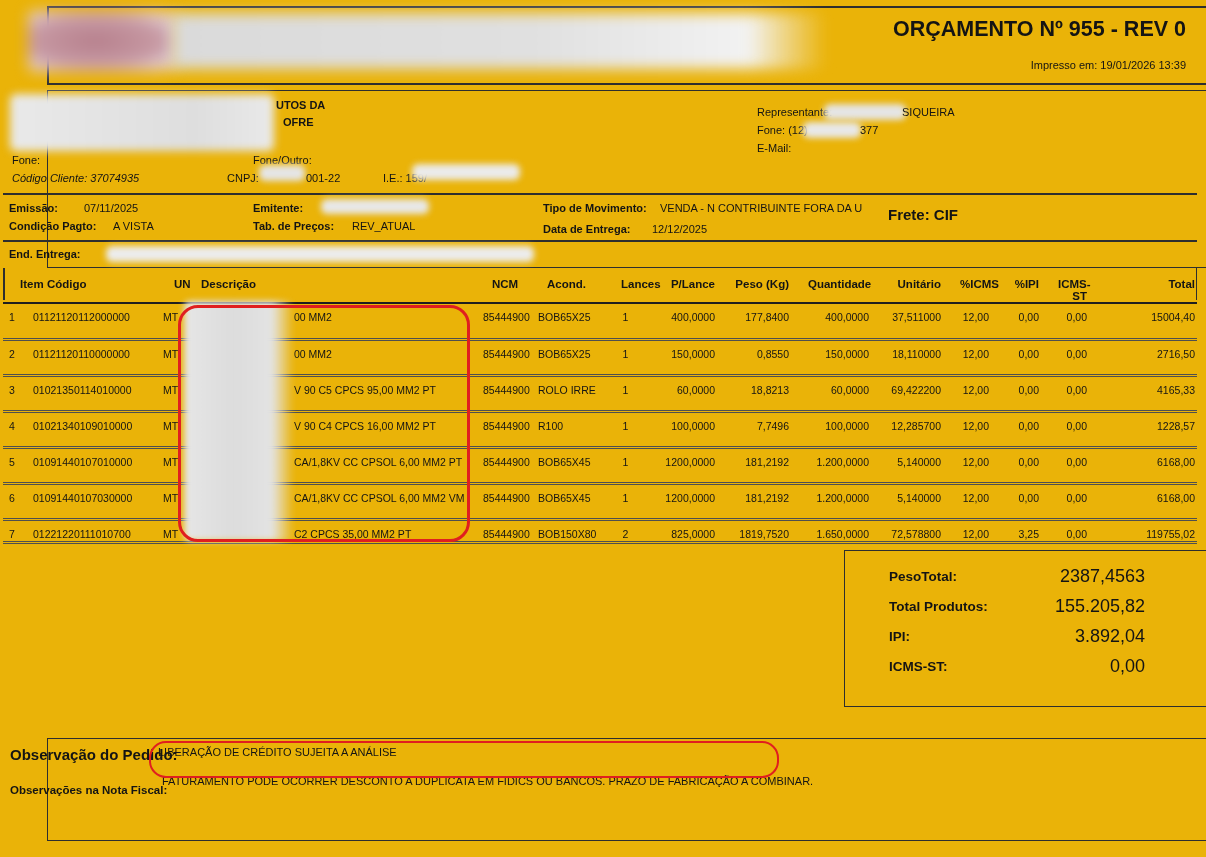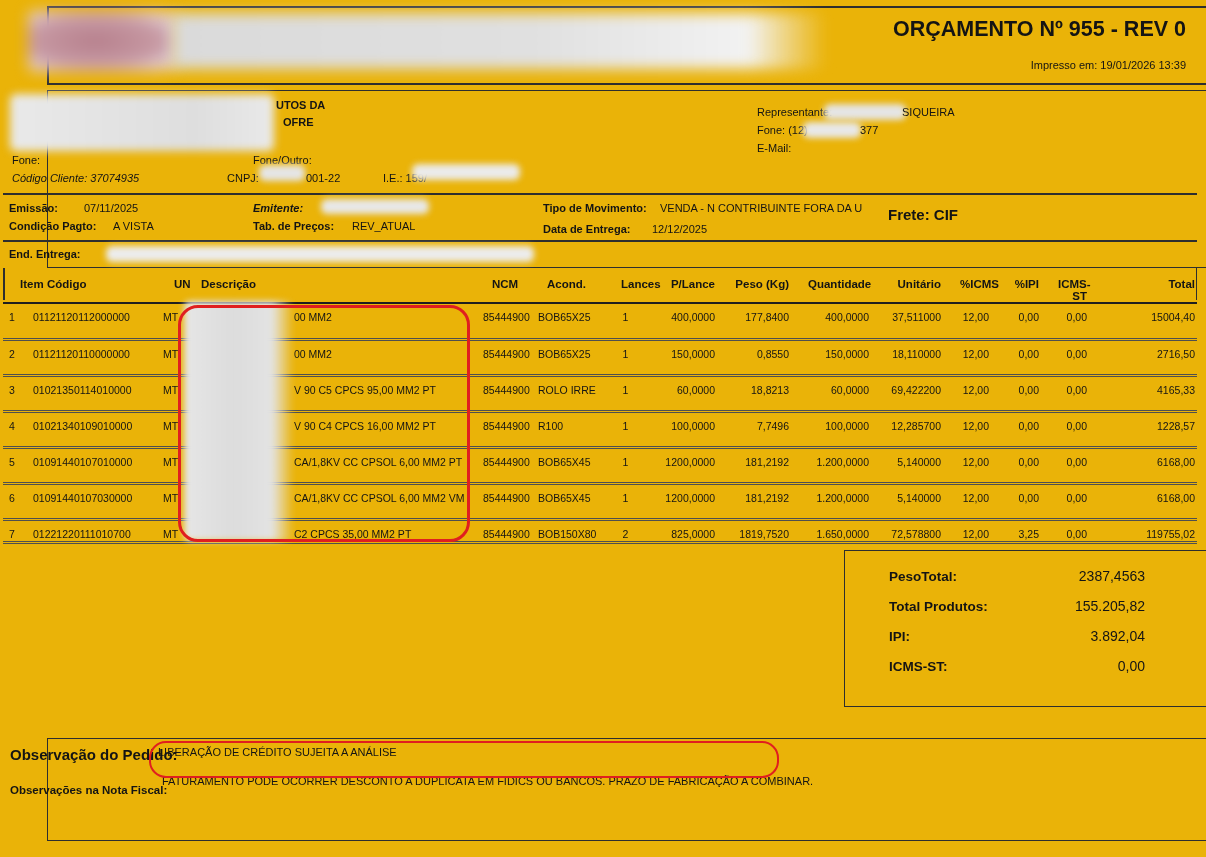--- a/index.html
+++ b/index.html
@@ -30,21 +30,21 @@
   td.c-desc { padding-left: 110px; } th.c-desc { padding-left: 3px; text-align: left; }
   td.c-ncm, th.c-ncm { padding-left: 8px; text-align: left; }
   td.c-acond, th.c-acond { padding-left: 8px; text-align: left; }
 
   
   .annotation { position: absolute; border: 3px solid var(--red); border-radius: 20px; background: transparent; z-index: 6; }
 
   
   .totals-row { display: flex; justify-content: space-between; height: 30px; align-items: center; padding: 0 86px 0 44px; }
   .totals-row .t-label { font-size: 13.5px; font-weight: bold; }
-  .totals-row .t-value { font-size: 14px; }
+  .totals-row .t-value { font-size: 18px; }
 </style>
 </head>
 <body>
 
 <div id="page">
 
   <div class="box" style="left:3px; top:6px; width:1194px; height:79px; border-width:2px;"></div>
   <div class="patch" style="left:28px; top:11px; width:150px; height:60px; filter:blur(7px); background: radial-gradient(ellipse at 45% 50%, #b67f8c 0%, #c799a3 55%, #e6d4d7 85%, rgba(255,255,255,0));"></div>
   <div class="patch" style="left:172px; top:13px; width:655px; height:56px; filter:blur(7px); background: linear-gradient(90deg, #dadada 0%, #e0e0e0 55%, #f2f2f2 88%, rgba(255,255,255,0) 100%);"></div>
   <div class="abs b" style="right:20px; top:17px; font-size:21.5px;">ORÇAMENTO Nº 955 - REV 0</div>
@@ -72,21 +72,21 @@
   <div class="abs t" style="left:902px; top:106px;">SIQUEIRA</div>
   <div class="abs t" style="left:757px; top:124px;">Fone: (12)</div>
   <div class="patch" style="left:803px; top:122px; width:58px; height:16px; background:#e8e8e8; filter:blur(3px);"></div>
   <div class="abs t" style="left:860px; top:124px;">377</div>
   <div class="abs t" style="left:757px; top:142px;">E-Mail:</div>
 
   <div class="abs t b" style="left:9px; top:202px;">Emissão:</div>
   <div class="abs t" style="left:84px; top:202px;">07/11/2025</div>
   <div class="abs t b" style="left:9px; top:220px;">Condição Pagto:</div>
   <div class="abs t" style="left:113px; top:220px;">A VISTA</div>
-  <div class="abs t b" style="left:253px; top:202px;font-style:italic;">Emitente:</div>
+  <div class="abs t b" style="left:253px; top:202px;">Emitente:</div>
   <div class="patch" style="left:321px; top:199px; width:108px; height:15px; background:#e8e8e8; filter:blur(3px);"></div>
   <div class="abs t b" style="left:253px; top:220px;">Tab. de Preços:</div>
   <div class="abs t" style="left:352px; top:220px;">REV_ATUAL</div>
   <div class="abs t b" style="left:543px; top:202px;">Tipo de Movimento:</div>
   <div class="abs t" style="left:660px; top:202px;">VENDA - N CONTRIBUINTE FORA DA U</div>
   <div class="abs t b" style="left:543px; top:223px;">Data de Entrega:</div>
   <div class="abs t" style="left:652px; top:223px;">12/12/2025</div>
   <div class="abs b" style="left:888px; top:206px; font-size:15px;">Frete: CIF</div>
 
   <div class="abs t b" style="left:9px; top:248px;">End. Entrega:</div>

